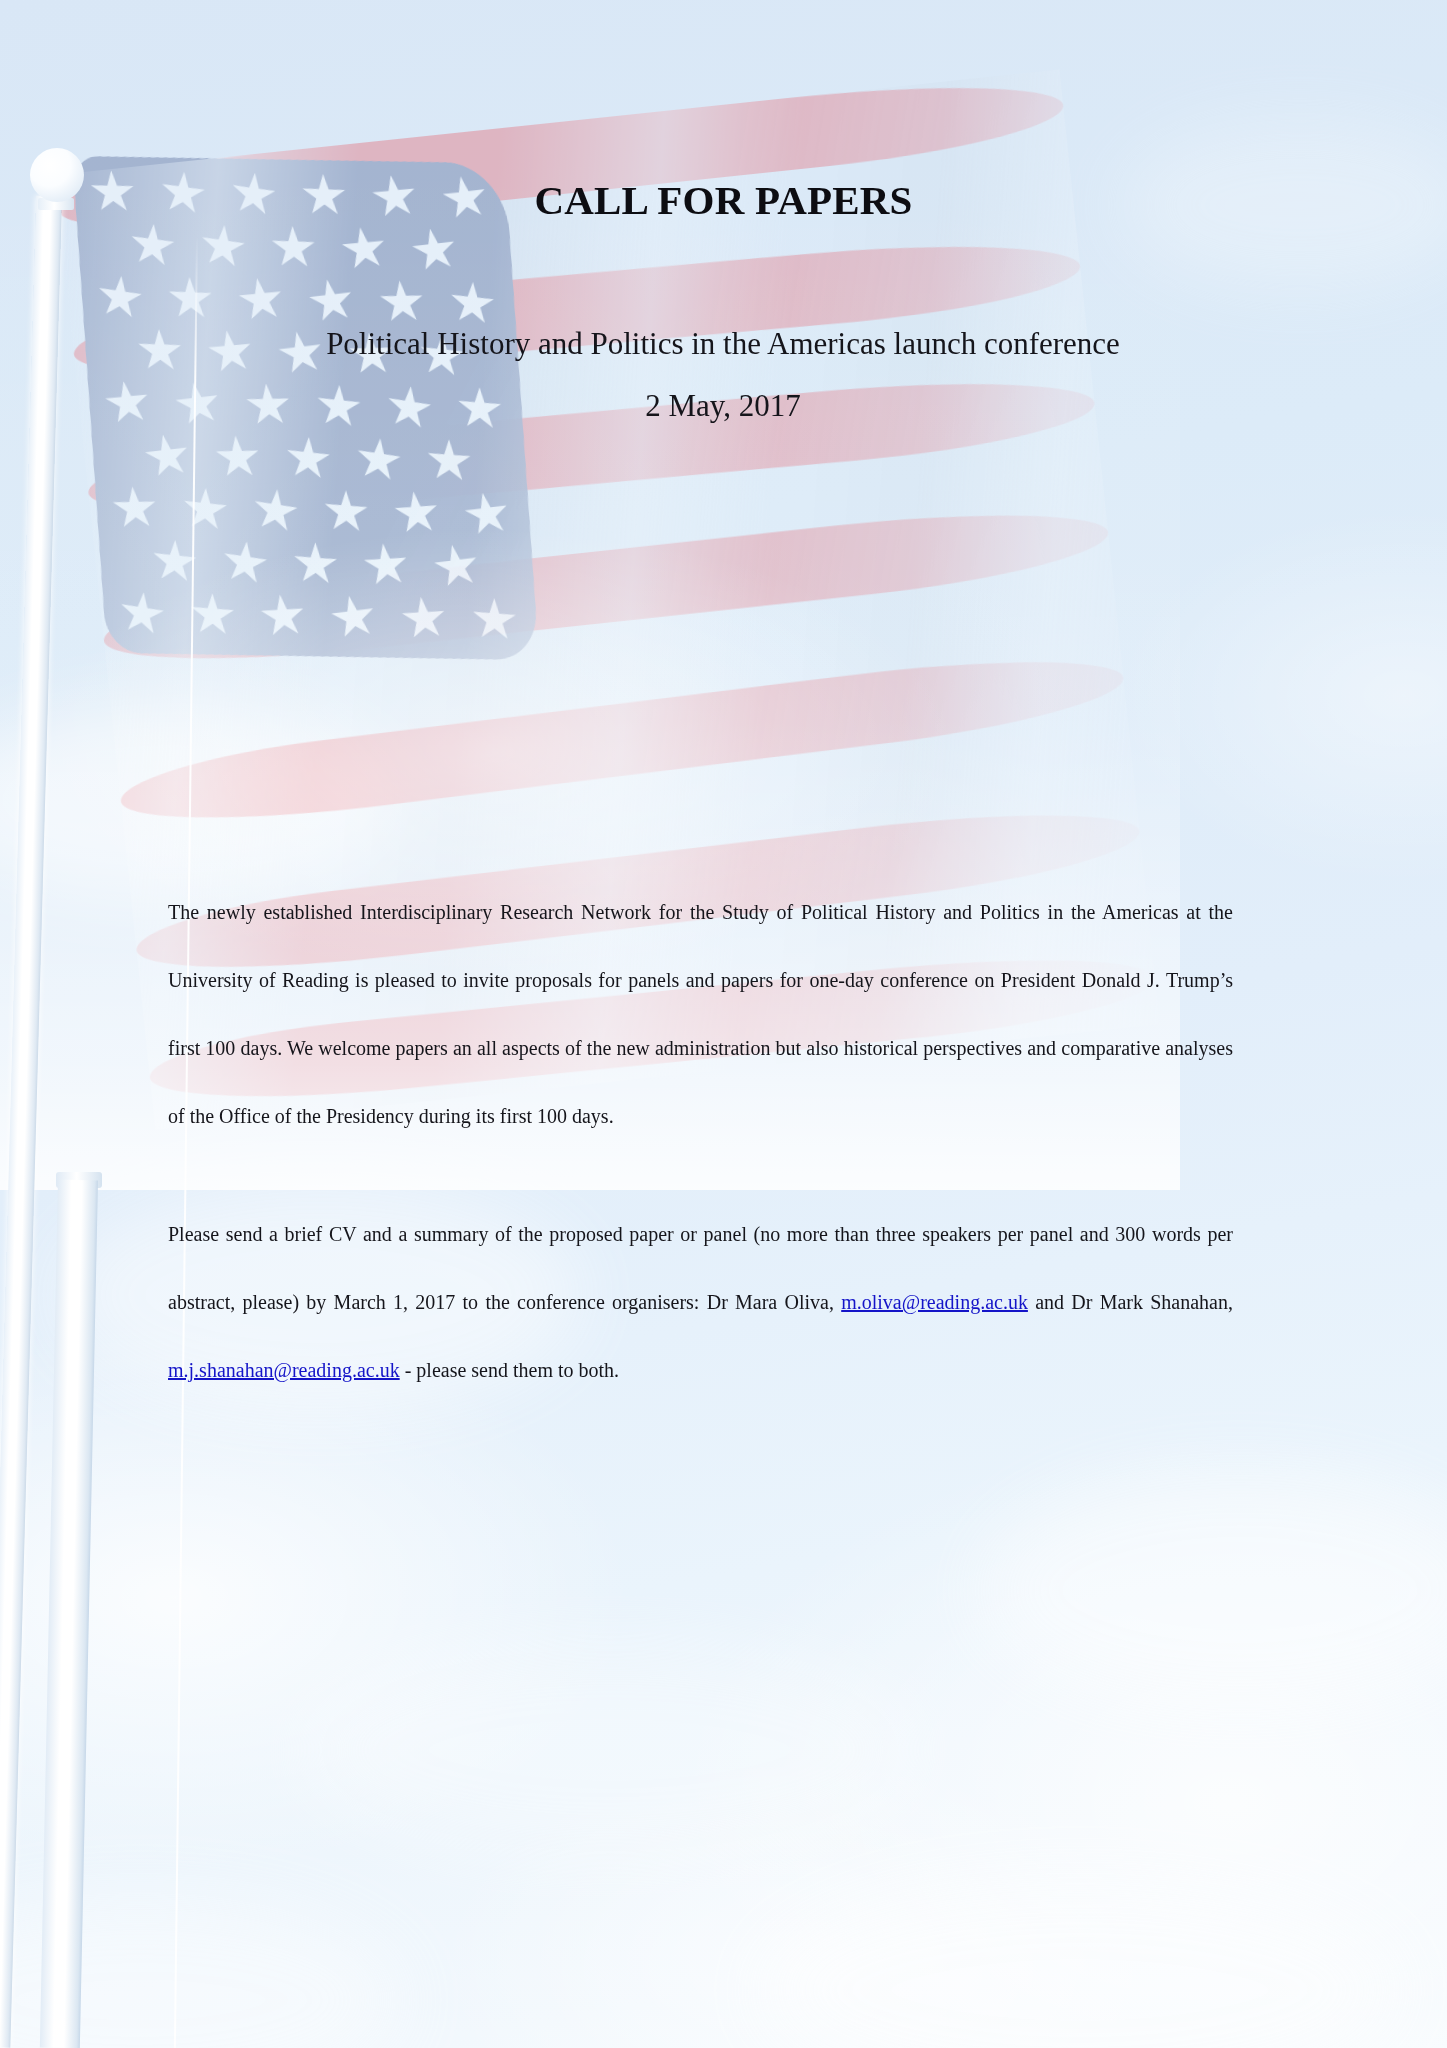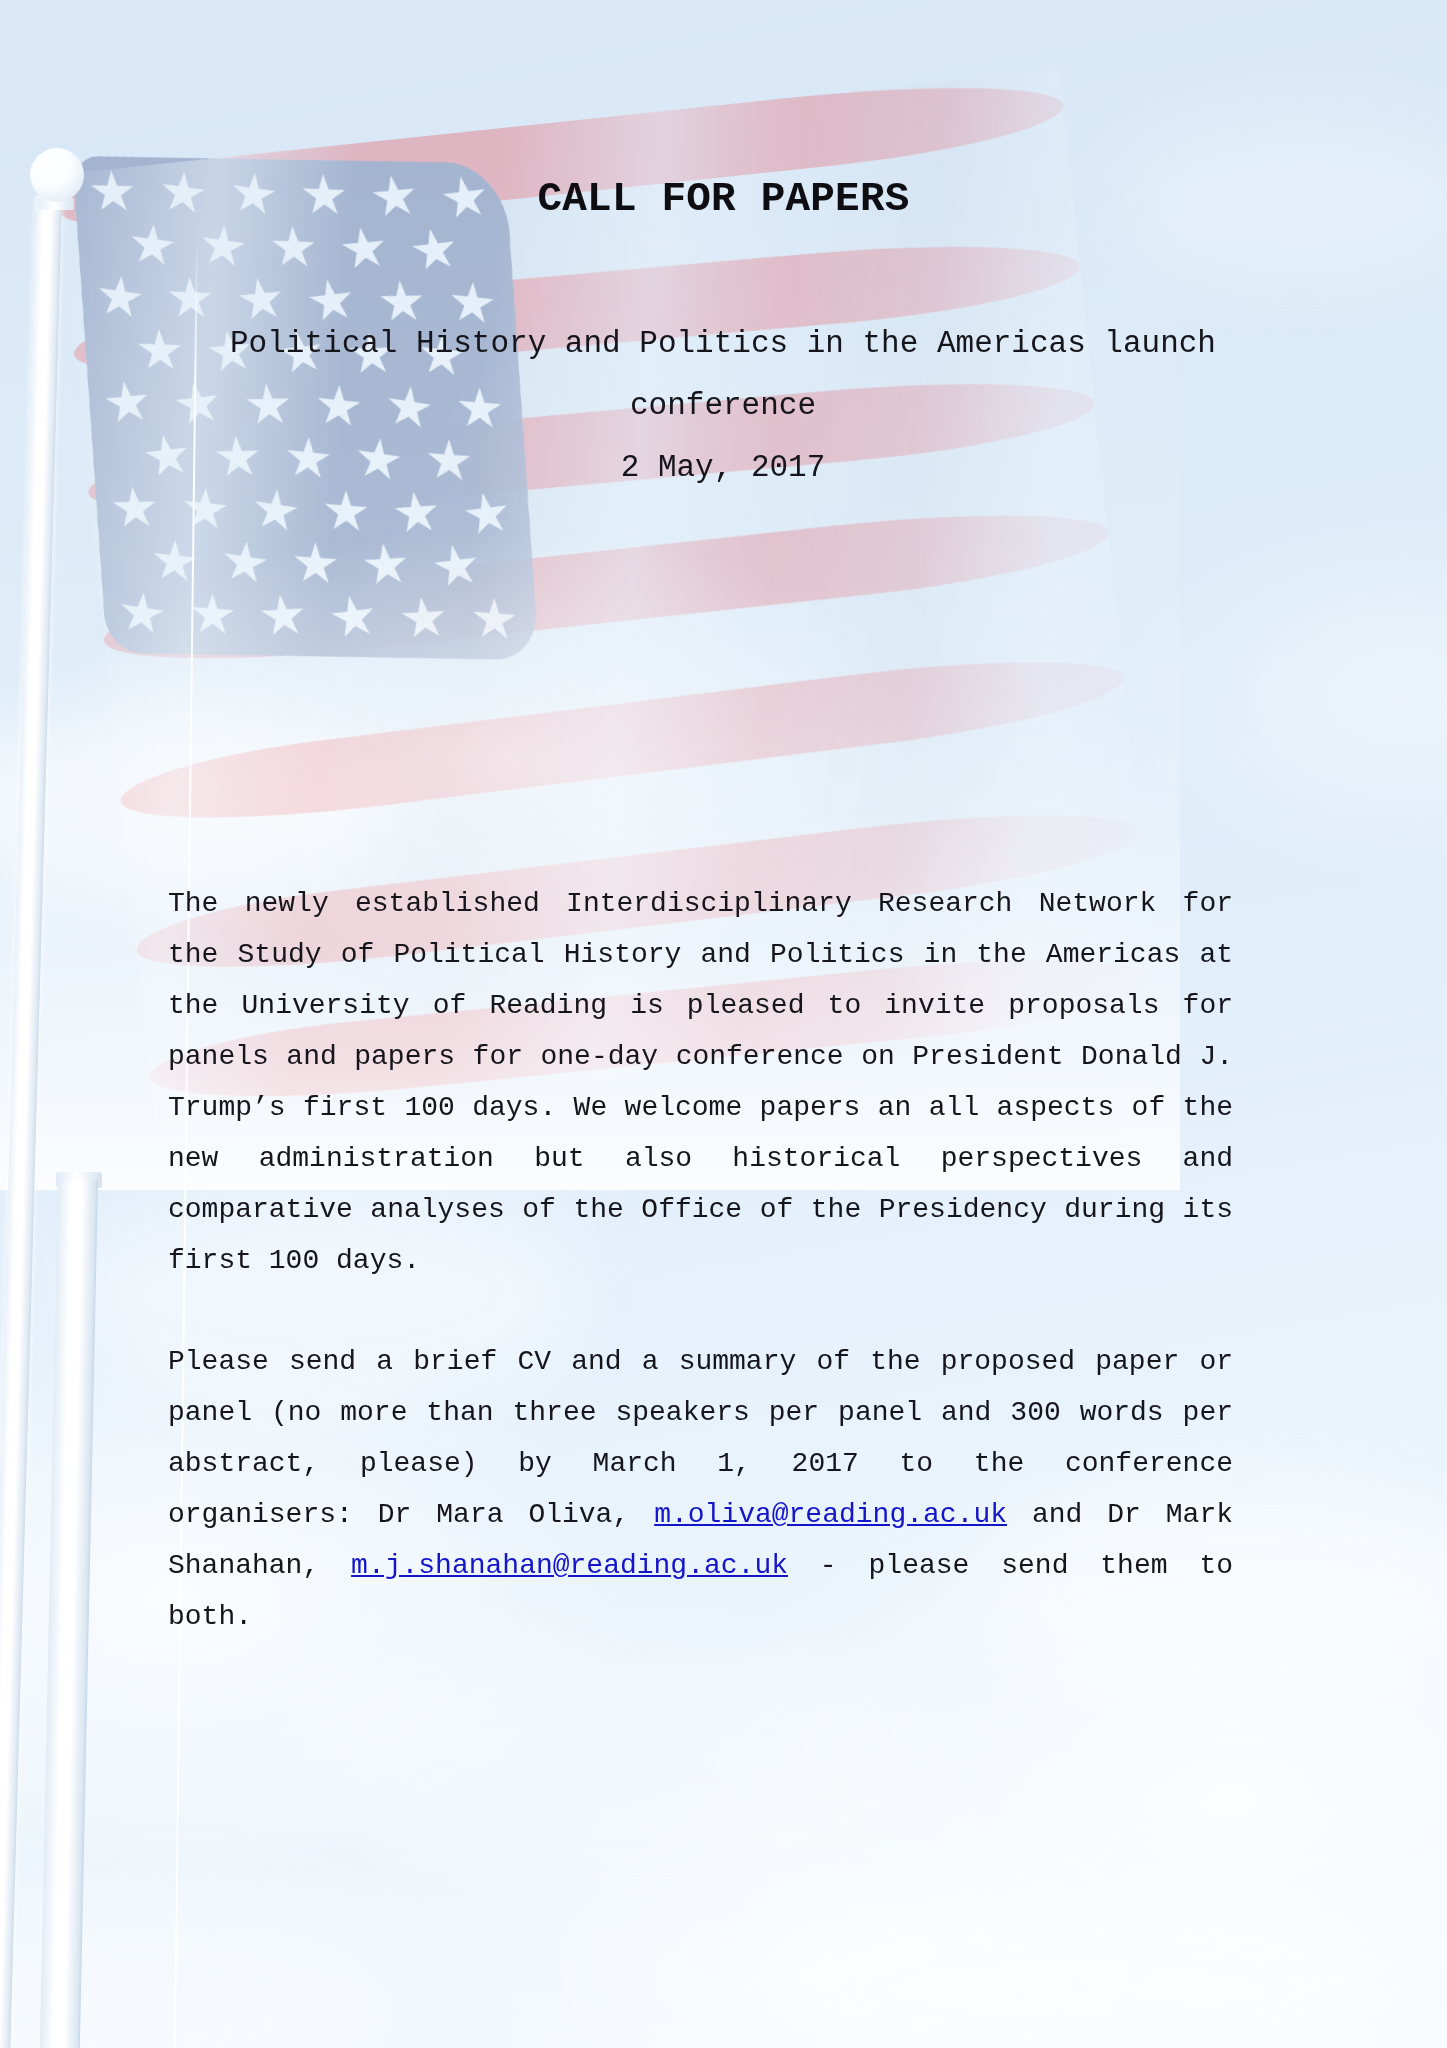--- a/index.html
+++ b/index.html
@@ -6,21 +6,21 @@
     margin: 0;
     padding: 0;
     background: #ffffff;
   }
   .page {
     position: relative;
     width: 1447px;
     height: 2048px;
     overflow: hidden;
     background: #f97316;
-    font-family: Liberation Mono, monospace;
+    font-family: Liberation Serif, serif;
   }
 
   
   .bg {
     position: absolute;
     inset: 0;
     overflow: hidden;
   }
   
   .sky {
@@ -218,22 +218,22 @@
     font-weight: bold;
     color: #0d0d12;
   }
   .body-block {
     position: absolute;
     left: 168px;
     top: 878px;
     width: 1065px;
   }
   .para {
-    font-size: 28px;
-    line-height: 51px;
+    font-size: 20px;
+    line-height: 68px;
     text-align: justify;
     text-justify: inter-word;
     color: #15151b;
     margin: 0 0 50px 0;
   }
   .para:last-child { margin-bottom: 0; }
   .email-link {
     color: #1414c8;
     text-decoration: underline;
   }

